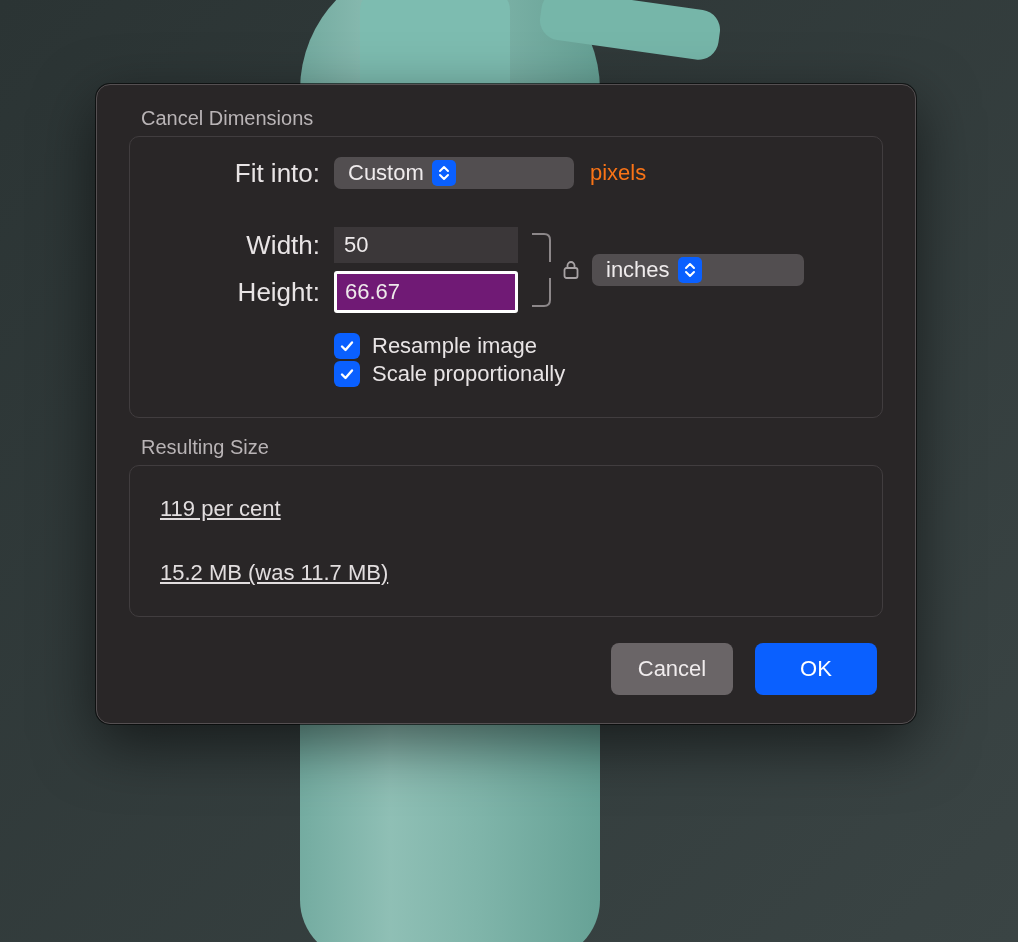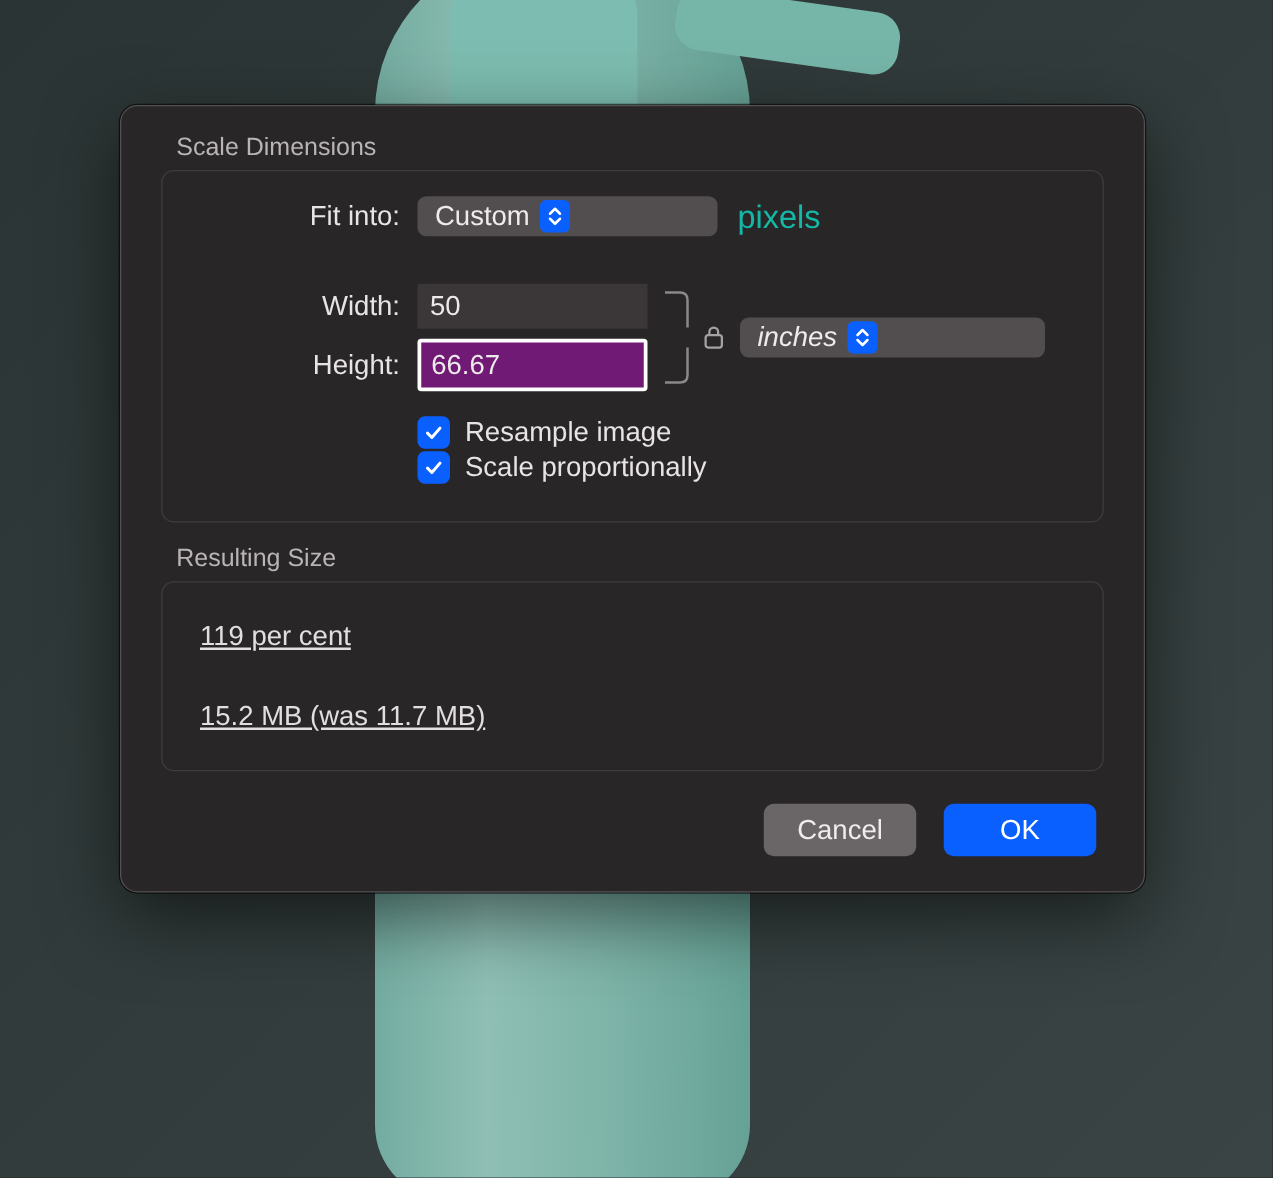--- a/index.html
+++ b/index.html
@@ -63,54 +63,54 @@
   }
   .row {
     display: flex;
     align-items: center;
     margin-bottom: 18px;
   }
   .label-col {
     width: 178px;
     text-align: right;
     padding-right: 14px;
-    font-size: 22px;
+    font-size: 26px;
     color: #e8e4e5;
   }
   .field-col { display: flex; align-items: center; }
   .select {
     display: inline-flex;
     align-items: center;
     background: #524e50;
     color: #efebec;
     font-size: 22px;
     border-radius: 7px;
     padding: 3px 4px 3px 14px;
     cursor: default;
     user-select: none;
   }
   .select.fit { width: 240px; }
-  .select.units { width: 244px; font-style: italic; }
+  .select.units { width: 212px; }
   .select.resunits { width: 244px; }
   .chev {
     width: 24px; height: 26px;
     background: #0a60ff;
     border-radius: 5px;
     display: flex;
     flex-direction: column;
     align-items: center;
     justify-content: center;
     gap: 1px;
     margin-left: 8px;
   }
   .chev svg { display: block; }
   .after-select {
     margin-left: 16px;
-    font-size: 26px;
-    color: #14b8a6;
+    font-size: 22px;
+    color: #f97316;
   }
   .textin {
     width: 184px;
     height: 36px;
     background: #3b3739;
     border: none;
     color: #eeeaeb;
     font-size: 22px;
     padding: 2px 10px;
     border-radius: 0;
@@ -168,21 +168,21 @@
   .result-panel .res-line:last-child { margin-bottom: 10px; }
   .button-row {
     display: flex;
     justify-content: flex-end;
     gap: 22px;
     margin-top: 26px;
     padding-right: 6px;
   }
   .btn {
     min-width: 122px;
-    height: 42px;
+    height: 52px;
     border-radius: 8px;
     font-size: 22px;
     display: flex; align-items: center; justify-content: center;
     cursor: default;
     user-select: none;
     padding: 0 22px;
   }
   .btn-cancel {
     background: #6a6567;
     color: #f0eced;
@@ -198,21 +198,21 @@
 <body>
 
 <div class="bg">
   <div class="bottle"></div>
   <div class="bottle-cap"></div>
   <div class="bottle-handle"></div>
 </div>
 
 <div class="dialog">
 
-  <div class="section-label">Scale Dimensions</div>
+  <div class="section-label">Cancel Dimensions</div>
   <div class="panel">
 
     <div class="row">
       <div class="label-col">Fit into:</div>
       <div class="field-col">
         <div class="select fit">
           <span>Custom</span>
           <span class="chev">
             <svg width="12" height="16" viewBox="0 0 12 16">
                 <path d="M2 6 L6 2 L10 6" stroke="#fff" stroke-width="2" fill="none" stroke-linecap="round" stroke-linejoin="round"></path>

